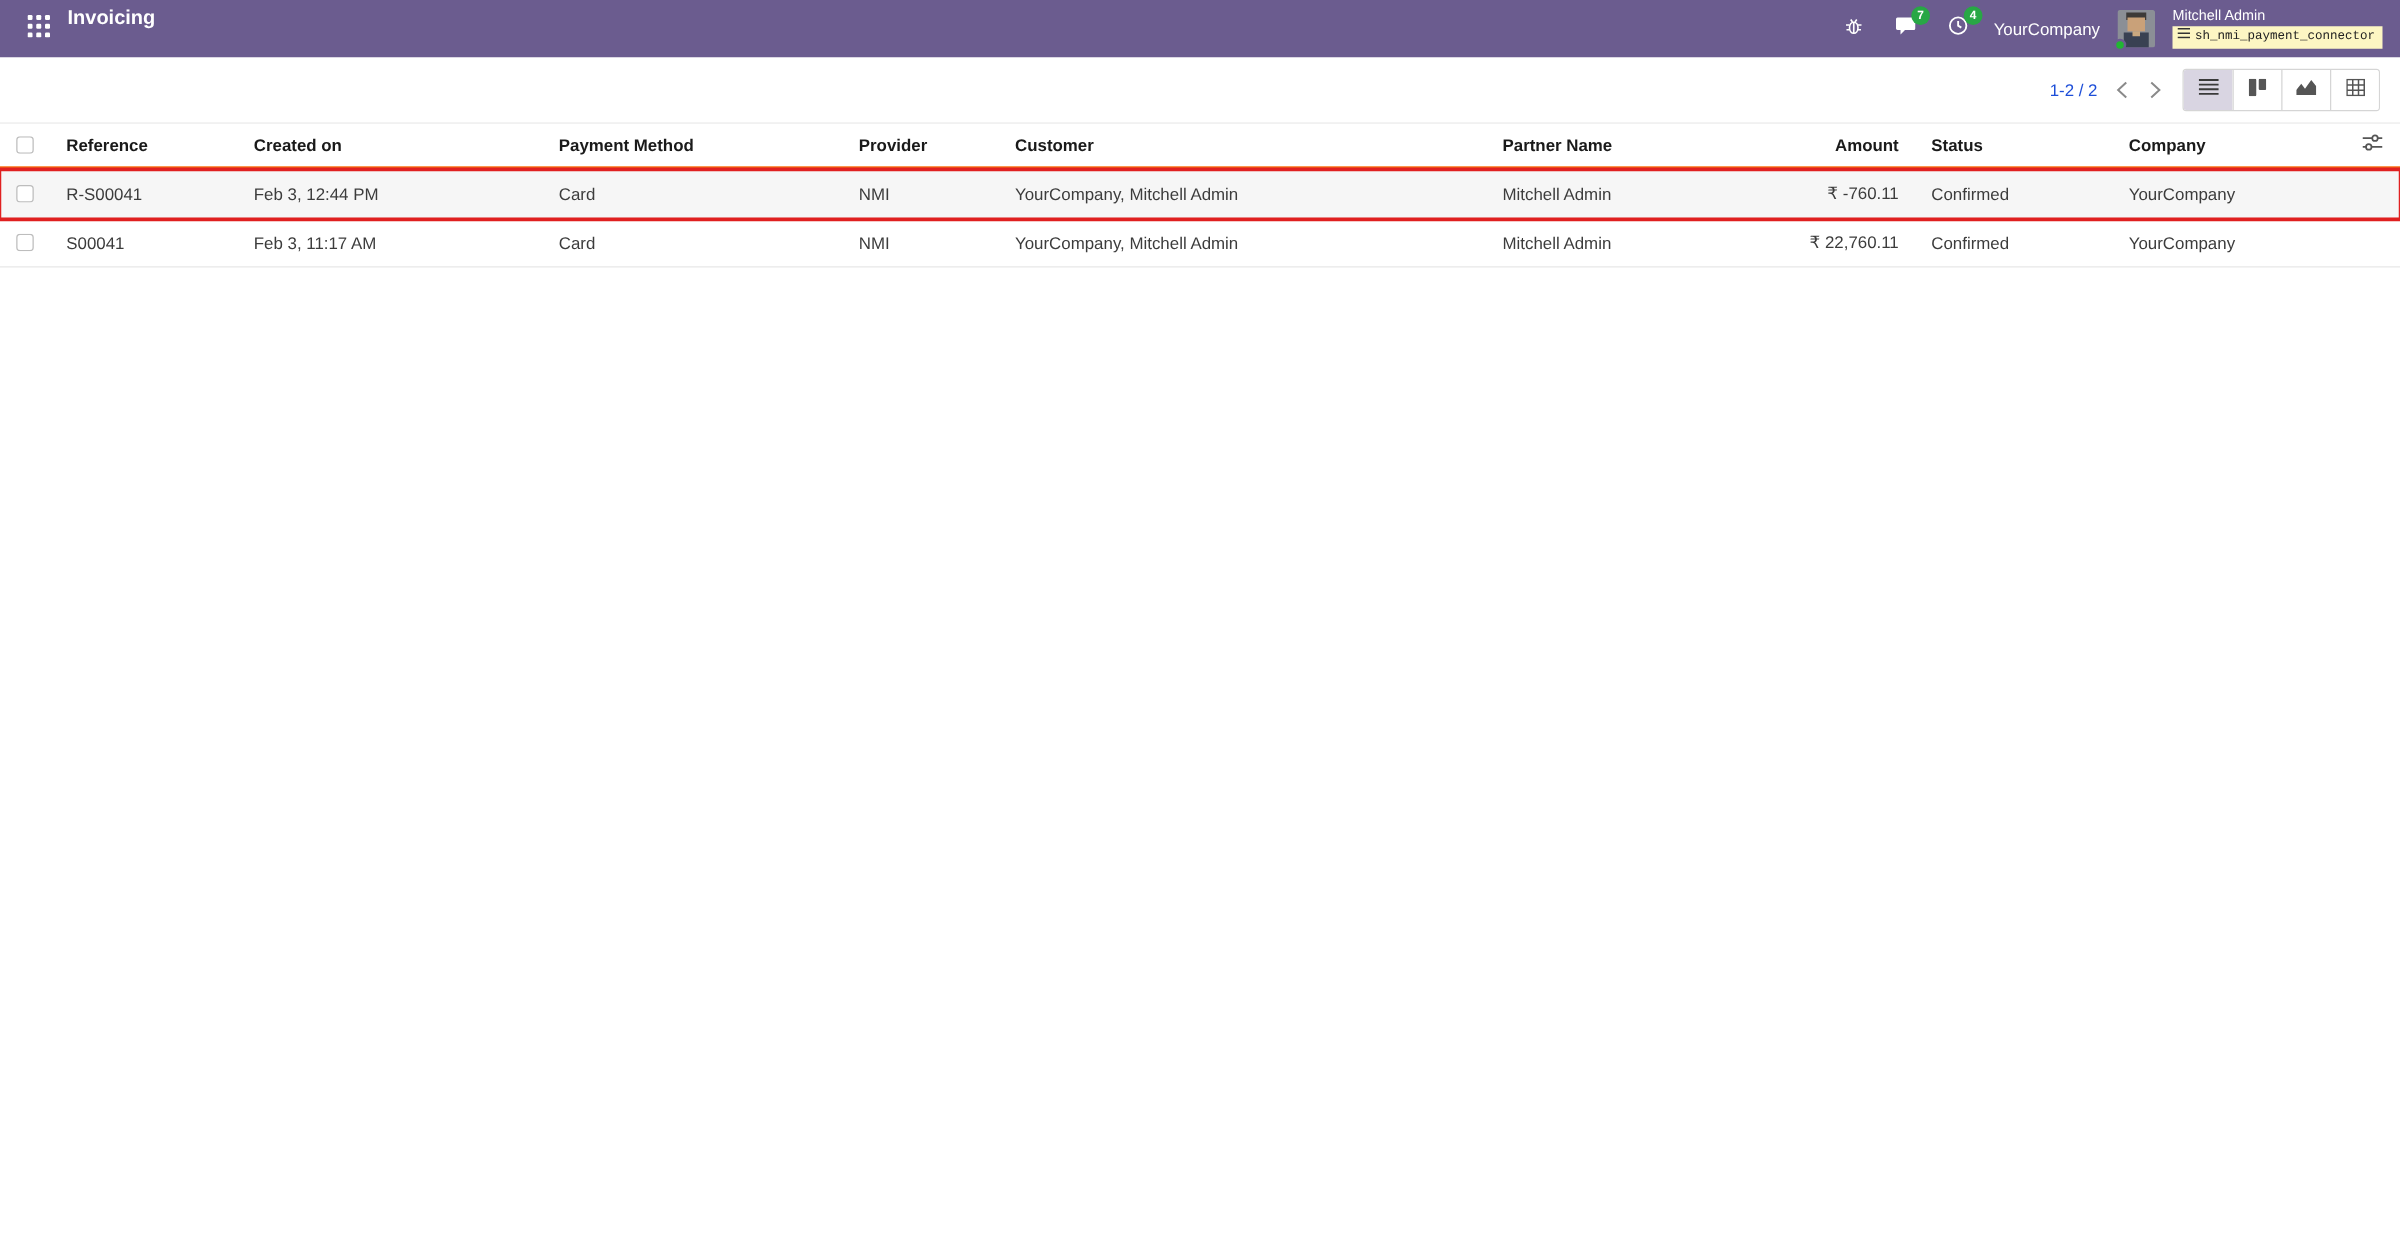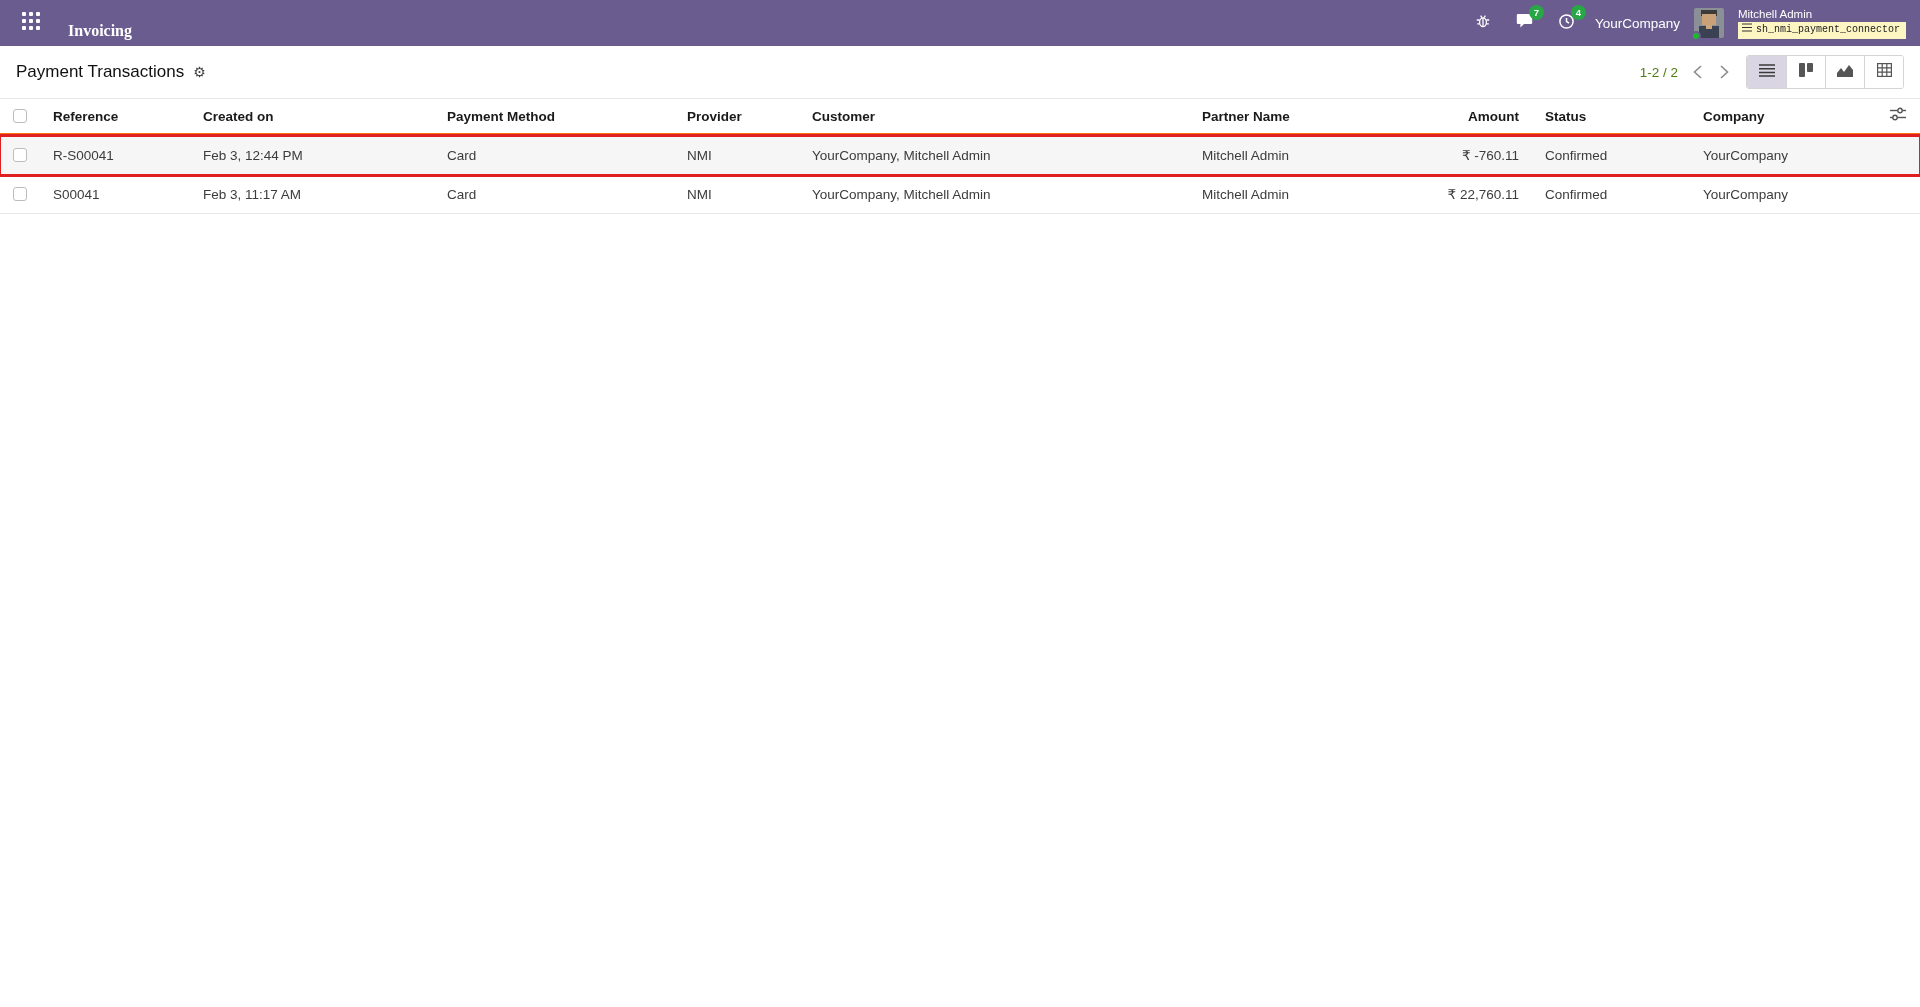--- a/index.html
+++ b/index.html
@@ -7,21 +7,21 @@
     --badge-green:#28a745;
     --annotation-red:#e02020;
   }
   *{box-sizing:border-box;margin:0;padding:0;}
   html,body{width:1920px;height:1007px;overflow:hidden;background:#fff;
     font-family:"Liberation Sans","DejaVu Sans",sans-serif;color:#333;}
 
   
   .navbar{height:46px;background:var(--navbar-bg);display:flex;align-items:center;
     padding:0 14px;color:#fff;}
-  .nav-left{display:flex;align-items:flex-end;gap:20px;font-family:Liberation Serif, serif;}
+  .nav-left{display:flex;align-items:flex-start;gap:6px;}
   .apps-btn{width:34px;height:34px;display:flex;align-items:center;justify-content:center;cursor:pointer;}
   .app-name{font-size:16px;font-weight:700;margin-right:18px;cursor:pointer;}
   .nav-menu{display:flex;align-items:center;gap:4px;}
   .nav-menu-item{font-size:13.5px;color:rgba(255,255,255,.95);padding:8px 11px;border-radius:3px;cursor:pointer;}
   .nav-right{margin-left:auto;display:flex;align-items:center;gap:14px;}
   .nav-icon-btn{position:relative;width:28px;height:30px;display:flex;align-items:center;justify-content:center;cursor:pointer;}
   .nav-badge{position:absolute;top:-3px;right:-5px;min-width:15px;height:15px;border-radius:8px;
     background:var(--badge-green);color:#fff;font-size:9.5px;font-weight:700;display:flex;
     align-items:center;justify-content:center;padding:0 3px;}
   .nav-company{font-size:13.5px;cursor:pointer;white-space:nowrap;}
@@ -40,21 +40,21 @@
   .cp-left{flex:1;display:flex;align-items:center;gap:9px;min-width:0;}
   .page-title{font-size:17px;color:#111;white-space:nowrap;}
   .cog-btn{font-size:14px;color:#444;cursor:pointer;line-height:1;}
   .searchbar{width:500px;height:34px;display:flex;align-items:center;gap:8px;
     border:1px solid #e4e4e4;border-radius:4px;padding:0 10px;background:#fff;}
   .searchbar input{flex:1;border:none;outline:none;font-size:13.5px;color:#333;background:transparent;}
   .searchbar input::placeholder{color:#9a9a9a;}
   .search-caret{padding:4px 2px;cursor:pointer;display:flex;align-items:center;}
   .cp-right{flex:1.8;display:flex;align-items:center;justify-content:flex-end;gap:14px;}
   .pager{display:flex;align-items:center;gap:12px;}
-  .pager-text{font-size:13.5px;color:#4d7c0f;}
+  .pager-text{font-size:13.5px;color:#1d4ed8;}
   .pager-btn{cursor:pointer;display:flex;align-items:center;padding:3px;}
   .view-switcher{display:flex;border:1px solid #d5d5d5;border-radius:3px;overflow:hidden;}
   .vs-btn{width:39px;height:32px;display:flex;align-items:center;justify-content:center;
     background:#fff;cursor:pointer;border-left:1px solid #d5d5d5;}
   .vs-btn:first-child{border-left:none;}
   .vs-btn.active{background:#d9d5e2;}
 
   
   .listview{border-top:1px solid #e8e8e8;}
   .thead,.trow{display:grid;
@@ -141,24 +141,20 @@
             <path d="M0 1h10M0 4.5h10M0 8h10"></path>
           </svg>
         </span>
         <span>sh_nmi_payment_connector</span>
       </span>
     </div>
   </div>
 </header>
 
 <section class="control-panel">
-  <div class="cp-left">
-    <span class="page-title">Payment Transactions</span>
-    <span class="cog-btn">⚙</span>
-  </div>
 
 
   <div class="cp-right">
     <div class="pager">
       <span class="pager-text">1-2 / 2</span>
       <span class="pager-btn">
         <svg width="9" height="14" viewBox="0 0 9 14" fill="none" stroke="#8a8a8a" stroke-width="1.6">
             <path d="M8 1L1.5 7L8 13"></path>
           </svg>
       </span>

